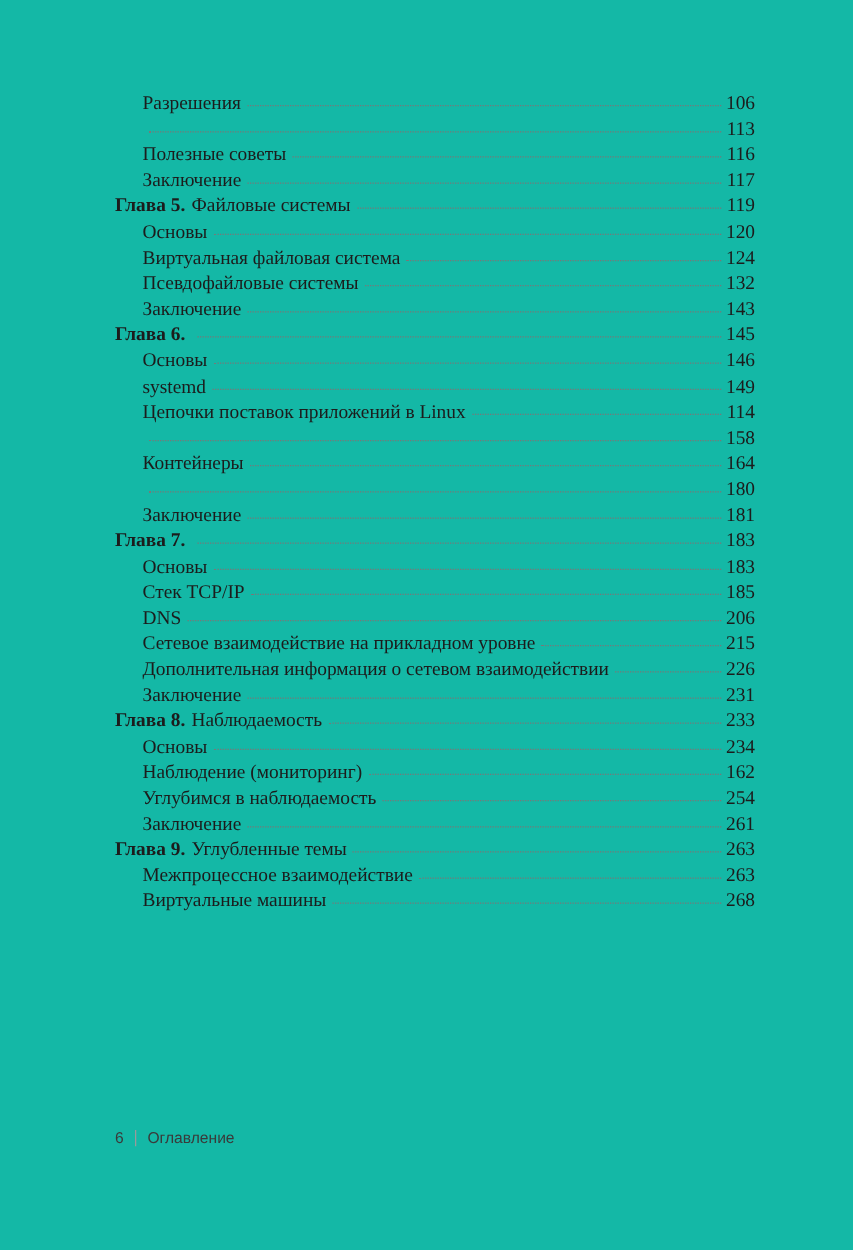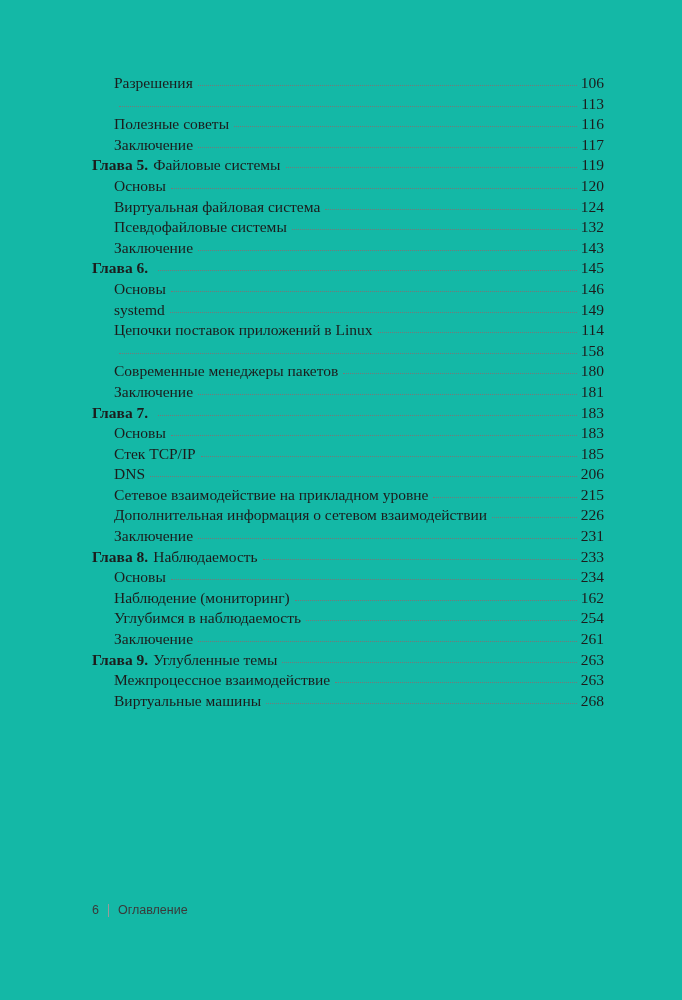--- a/index.html
+++ b/index.html
@@ -129,21 +129,25 @@
         <div class="row entry">
           <span class="title">Цепочки поставок приложений в Linux</span>
           <span class="leader"></span>
           <span class="pagenum">114</span>
         </div>
         <div class="row entry">
           <span class="leader"></span>
           <span class="pagenum">158</span>
         </div>
         <div class="row entry">
-          <span class="title">Современные менеджеры пакетов</span>
+          <span class="title">Контейнеры</span>
+          <span class="leader"></span>
+          <span class="pagenum">164</span>
+        </div>
+        <div class="row entry">
           <span class="leader"></span>
           <span class="pagenum">180</span>
         </div>
         <div class="row entry">
           <span class="title">Заключение</span>
           <span class="leader"></span>
           <span class="pagenum">181</span>
         </div>
       </section>
       <section class="toc-section">

